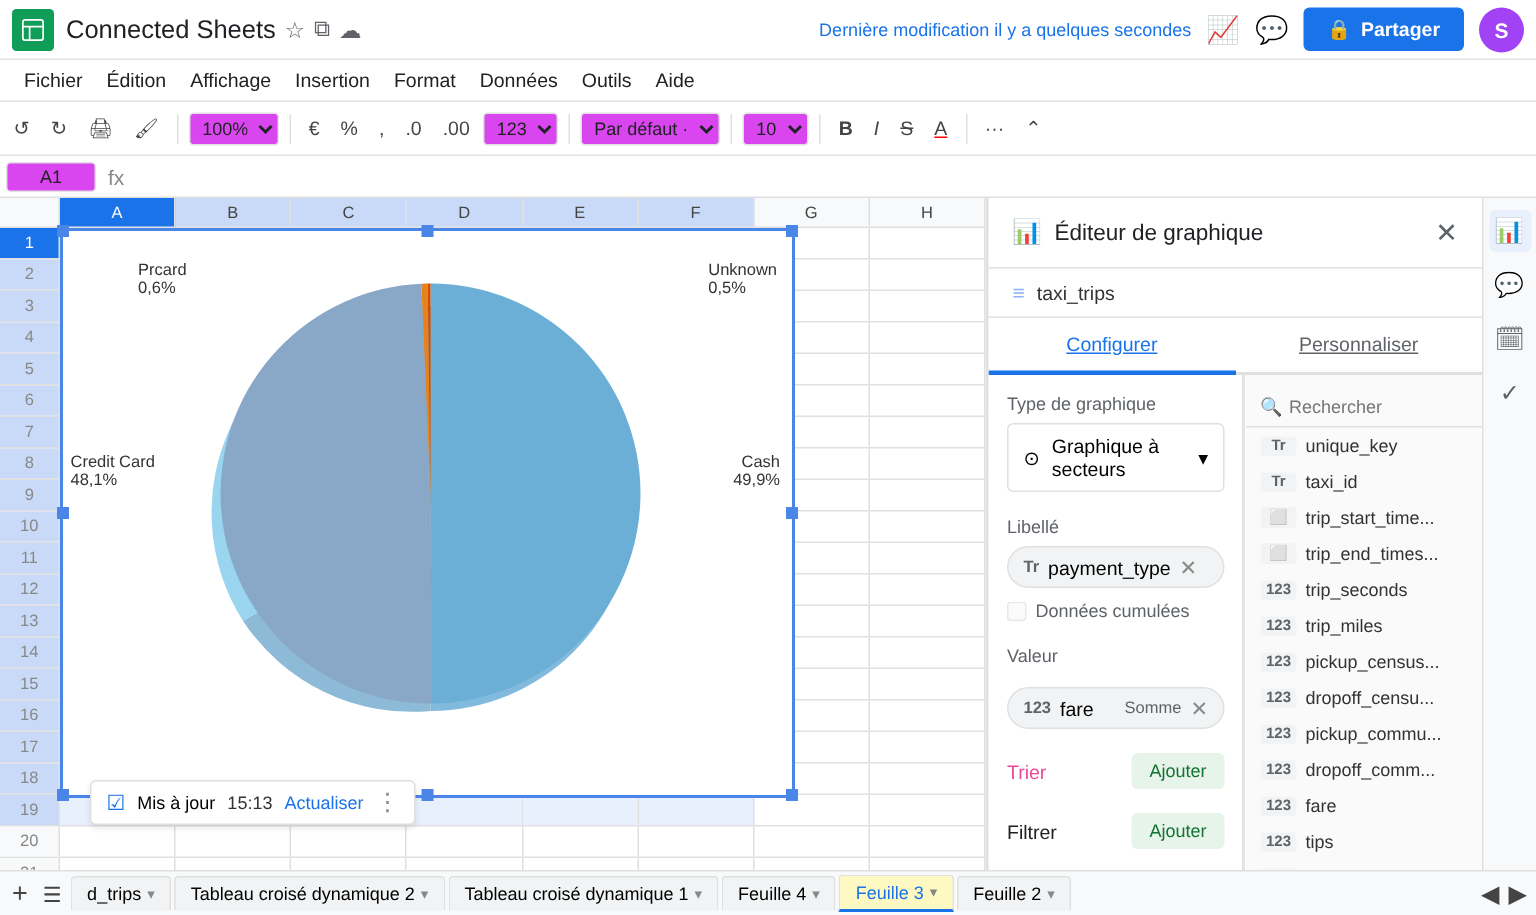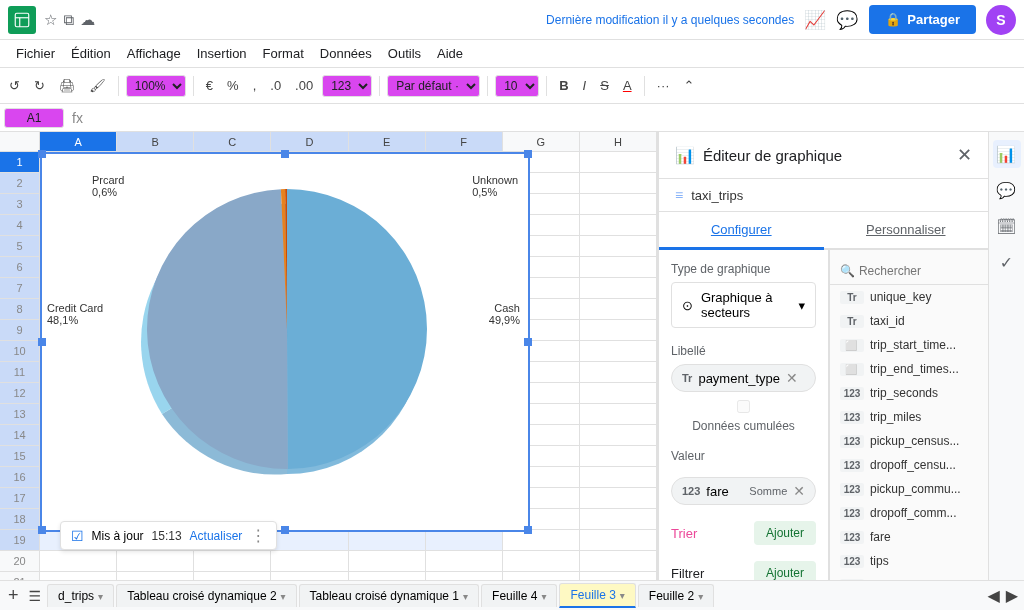--- a/index.html
+++ b/index.html
@@ -344,21 +344,20 @@
       align-items: center;
       justify-content: space-between;
       margin-bottom: 8px;
     }
     .checkbox-row {
       display: flex;
       align-items: center;
       gap: 6px;
       color: #5f6368;
       font-size: 12px;
-      flex-direction: column;
     }
     .checkbox-row input { opacity: 0.5; }
 
     
     #right-panel {
       width: 36px;
       background: #f8f9fa;
       border-left: 1px solid #e0e0e0;
       display: flex;
       flex-direction: column;
@@ -477,20 +476,21 @@
 <body>
 
 <div id="top-bar">
   <div id="app-icon">
     <svg viewBox="0 0 24 24" fill="white">
         <rect x="3" y="3" width="18" height="18" rx="2" fill="none" stroke="white" stroke-width="1.5"></rect>
         <line x1="3" y1="9" x2="21" y2="9" stroke="white" stroke-width="1.5"></line>
         <line x1="9" y1="9" x2="9" y2="21" stroke="white" stroke-width="1.5"></line>
       </svg>
   </div>
+  <span id="doc-title">Connected Sheets</span>
   <div id="title-icons">
     <span>☆</span>
     <span>⧉</span>
     <span>☁</span>
   </div>
   <div id="top-right">
     <span id="last-modified">Dernière modification il y a quelques secondes</span>
     <span id="trend-icon">📈</span>
     <span id="comment-icon">💬</span>
     <button id="share-btn">

